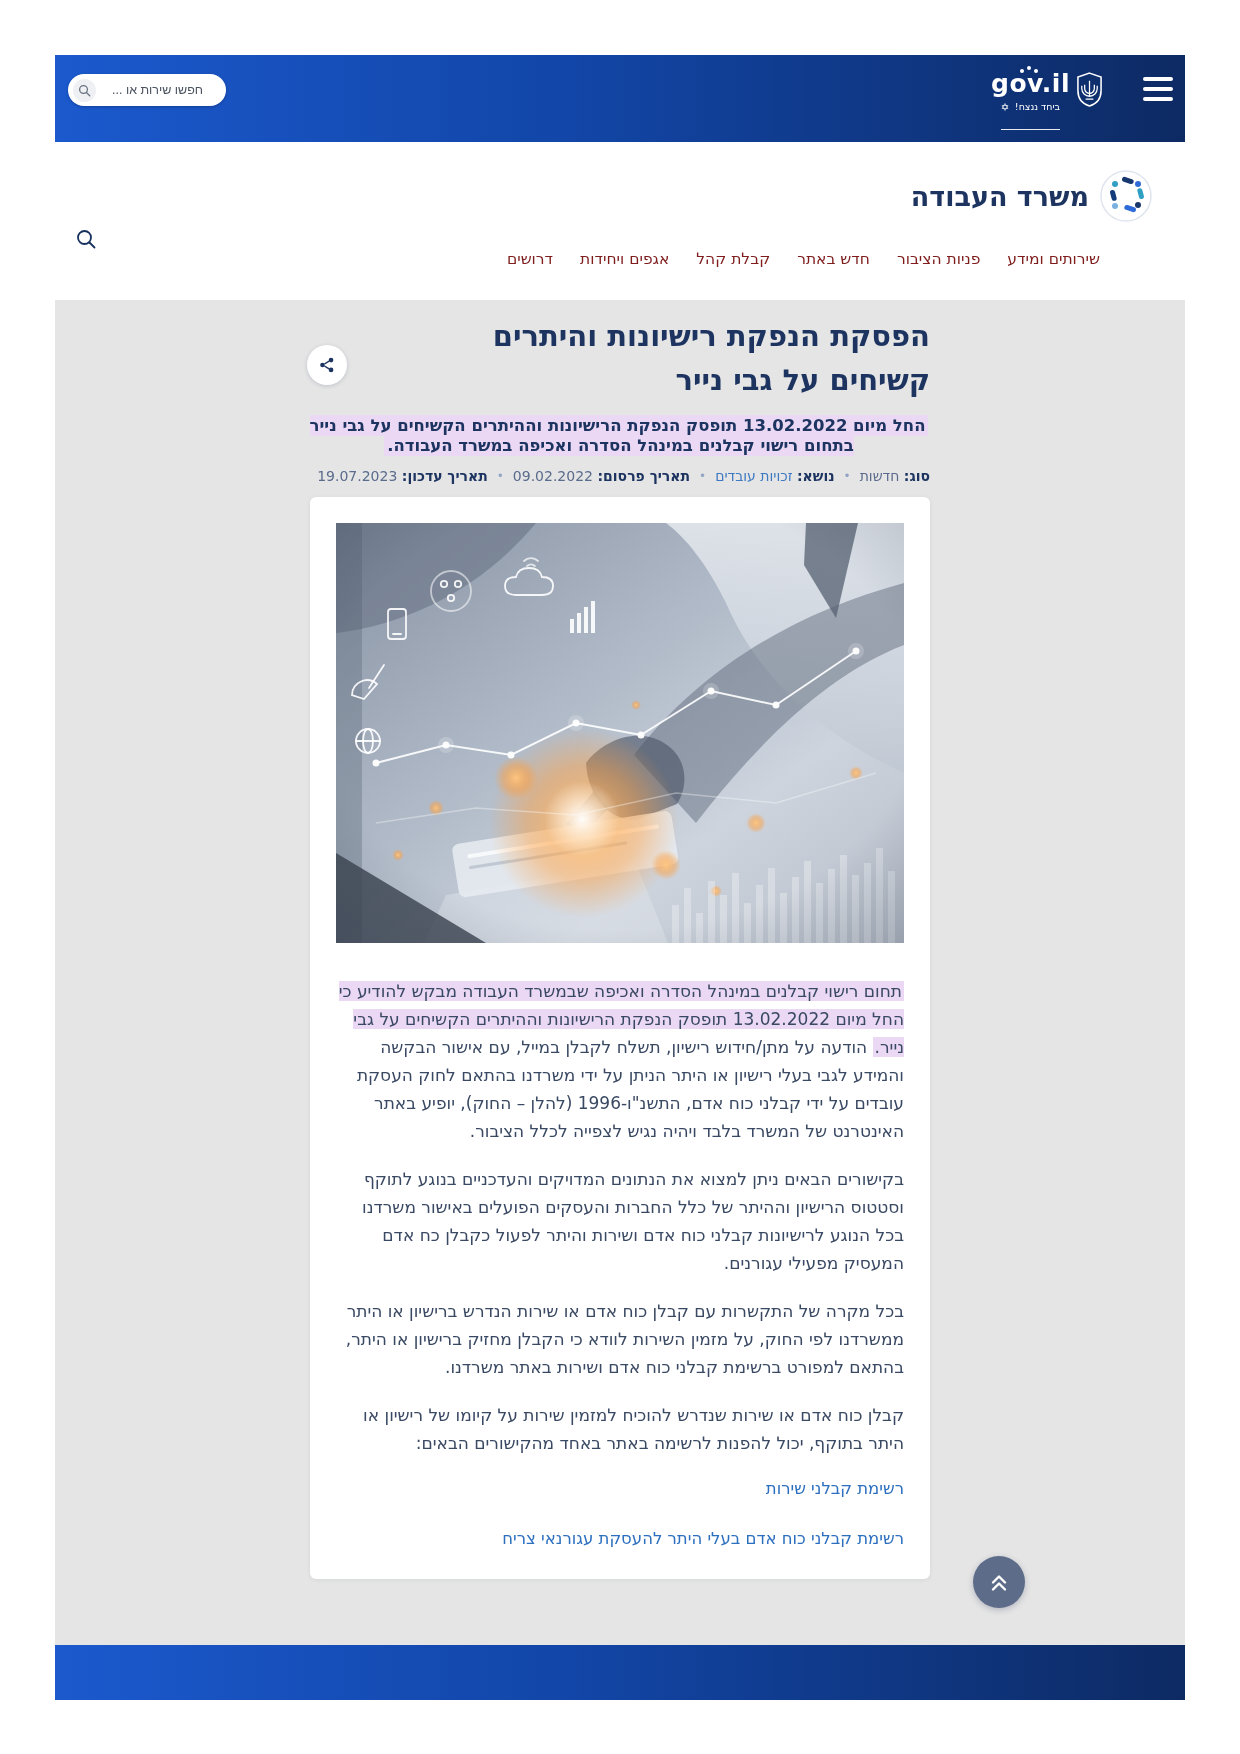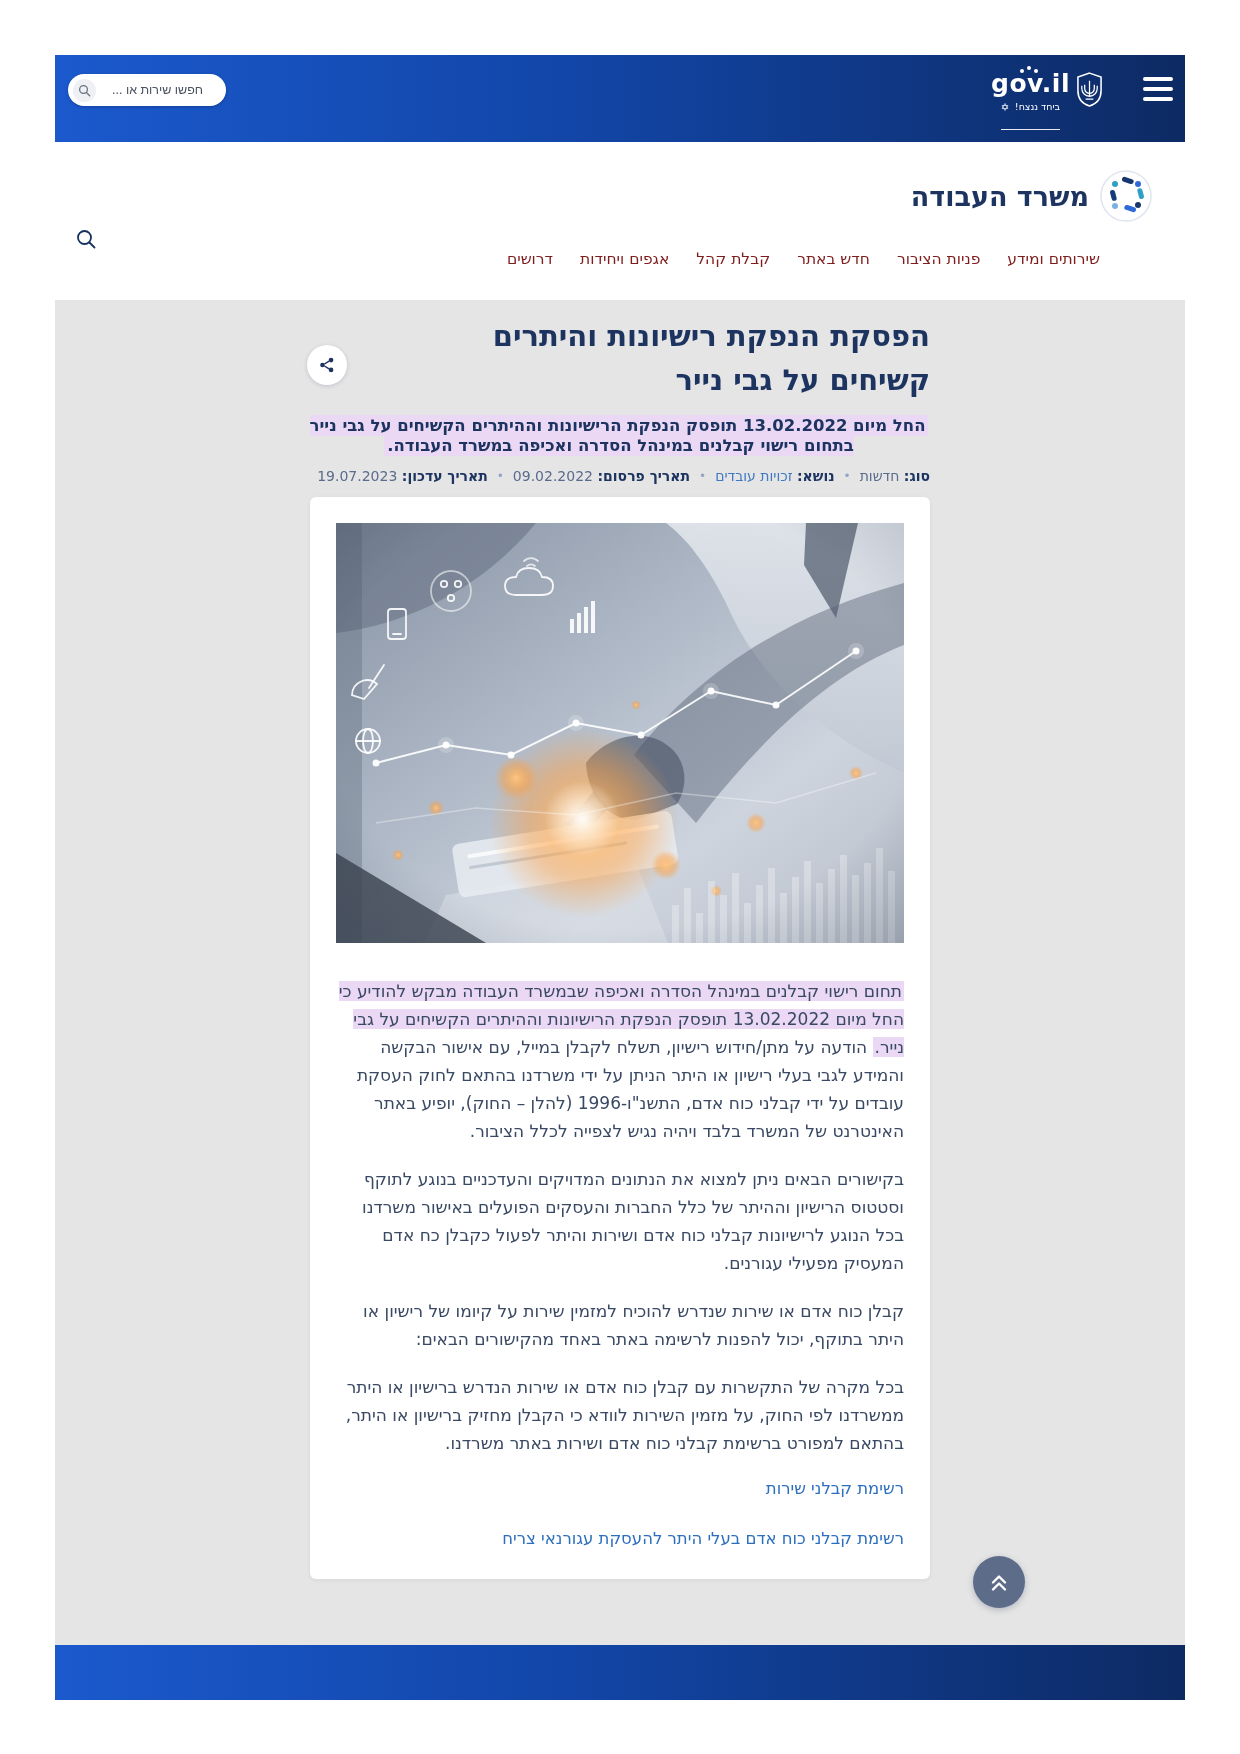--- a/index.html
+++ b/index.html
@@ -289,22 +289,22 @@
               <rect x="241" y="90" width="4" height="20"></rect>
             <rect x="248" y="84" width="4" height="26"></rect>
               <rect x="255" y="78" width="4" height="32"></rect>
           </g>
           <rect width="568" height="420" fill="url(#vig)"></rect>
         </svg>
       </div>
 
       <p class="body-p"><mark class="hl">תחום רישוי קבלנים במינהל הסדרה ואכיפה שבמשרד העבודה מבקש להודיע כי החל מיום 13.02.2022 תופסק הנפקת הרישיונות וההיתרים הקשיחים על גבי נייר.</mark><span> הודעה על מתן/חידוש רישיון, תשלח לקבלן במייל, עם אישור הבקשה והמידע לגבי בעלי רישיון או היתר הניתן על ידי משרדנו בהתאם לחוק העסקת עובדים על ידי קבלני כוח אדם, התשנ"ו-1996 (להלן – החוק), יופיע באתר האינטרנט של המשרד בלבד ויהיה נגיש לצפייה לכלל הציבור.</span></p>
       <p class="body-p">בקישורים הבאים ניתן למצוא את הנתונים המדויקים והעדכניים בנוגע לתוקף וסטטוס הרישיון וההיתר של כלל החברות והעסקים הפועלים באישור משרדנו בכל הנוגע לרישיונות קבלני כוח אדם ושירות והיתר לפעול כקבלן כח אדם המעסיק מפעילי עגורנים.</p>
+      <p class="body-p">בכל מקרה של התקשרות עם קבלן כוח אדם או שירות הנדרש ברישיון או היתר ממשרדנו לפי החוק, על מזמין השירות לוודא כי הקבלן מחזיק ברישיון או היתר, בהתאם למפורט ברשימת קבלני כוח אדם ושירות באתר משרדנו.</p>
       <p class="body-p">קבלן כוח אדם או שירות שנדרש להוכיח למזמין שירות על קיומו של רישיון או היתר בתוקף, יכול להפנות לרשימה באתר באחד מהקישורים הבאים:</p>
-      <p class="body-p">בכל מקרה של התקשרות עם קבלן כוח אדם או שירות הנדרש ברישיון או היתר ממשרדנו לפי החוק, על מזמין השירות לוודא כי הקבלן מחזיק ברישיון או היתר, בהתאם למפורט ברשימת קבלני כוח אדם ושירות באתר משרדנו.</p>
 
       <a class="doc-link">רשימת קבלני שירות</a>
       <a class="doc-link">רשימת קבלני כוח אדם בעלי היתר להעסקת עגורנאי צריח</a>
     </article>
 
     <button class="scroll-top">
       <svg width="26" height="26" viewBox="0 0 26 26">
         <polyline points="7,13.5 13,7.5 19,13.5" fill="none" stroke="#fff" stroke-width="2.4" stroke-linecap="round" stroke-linejoin="round"></polyline>
         <polyline points="7,20.5 13,14.5 19,20.5" fill="none" stroke="#fff" stroke-width="2.4" stroke-linecap="round" stroke-linejoin="round"></polyline>
       </svg>

